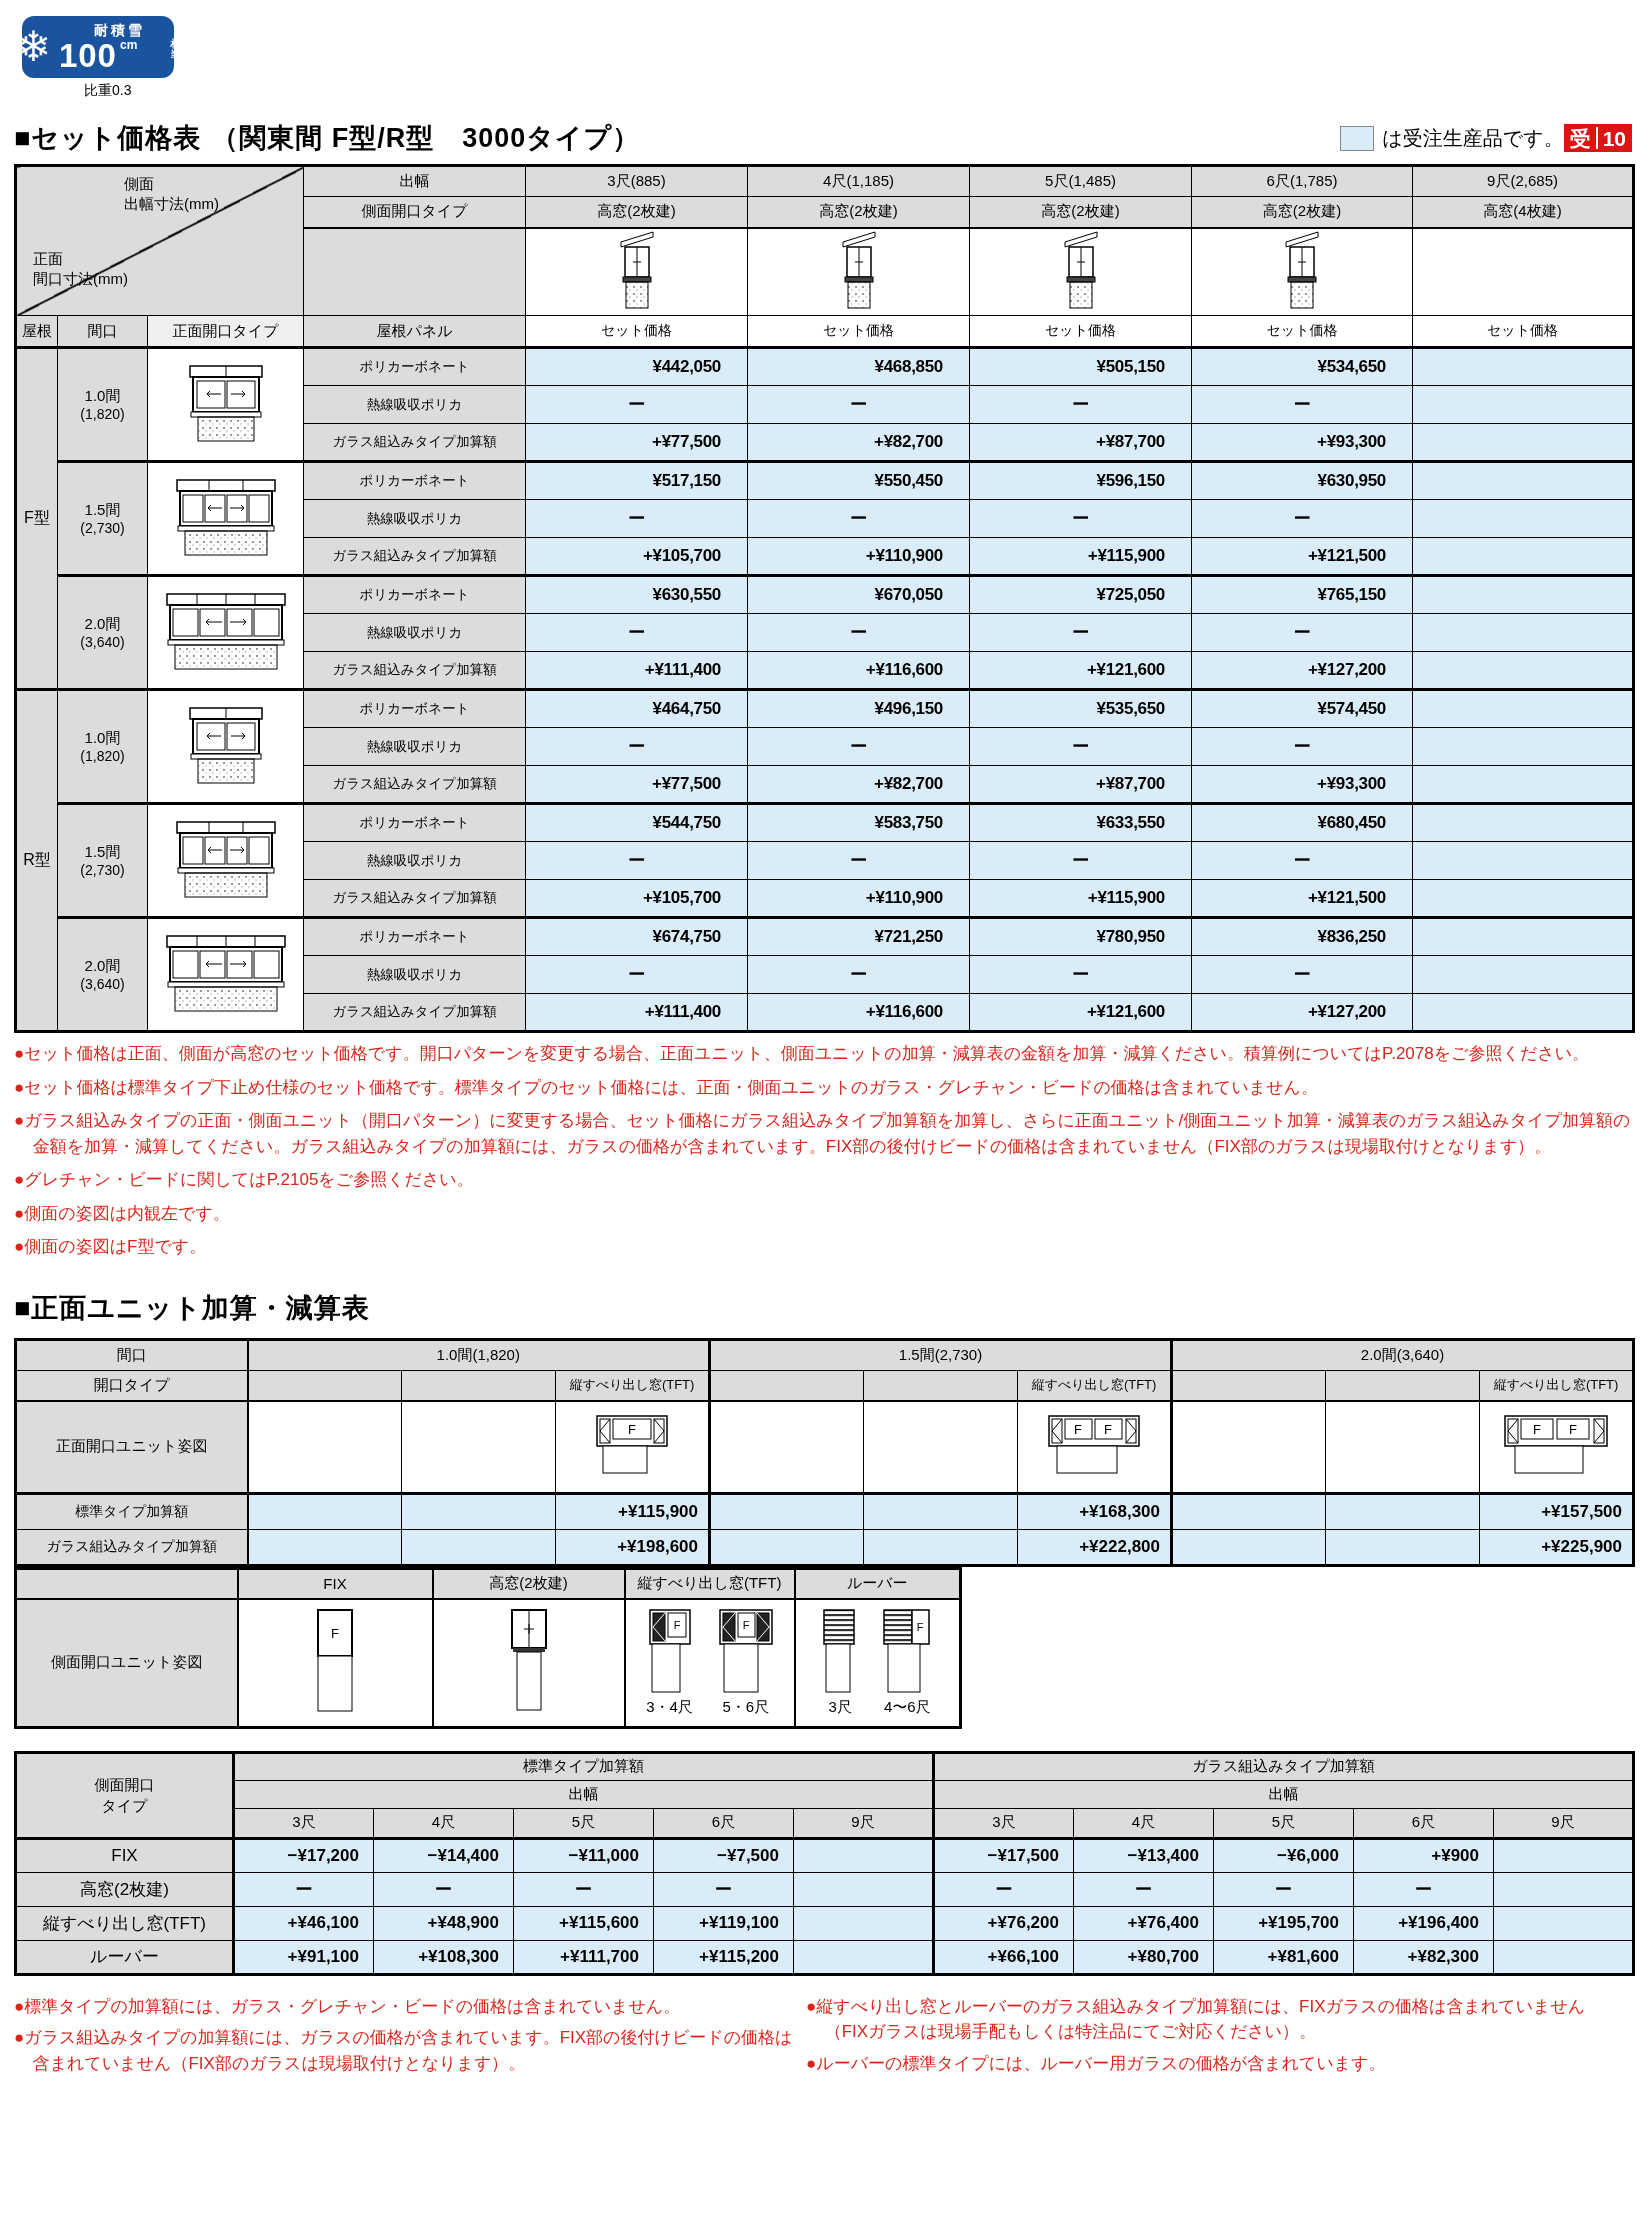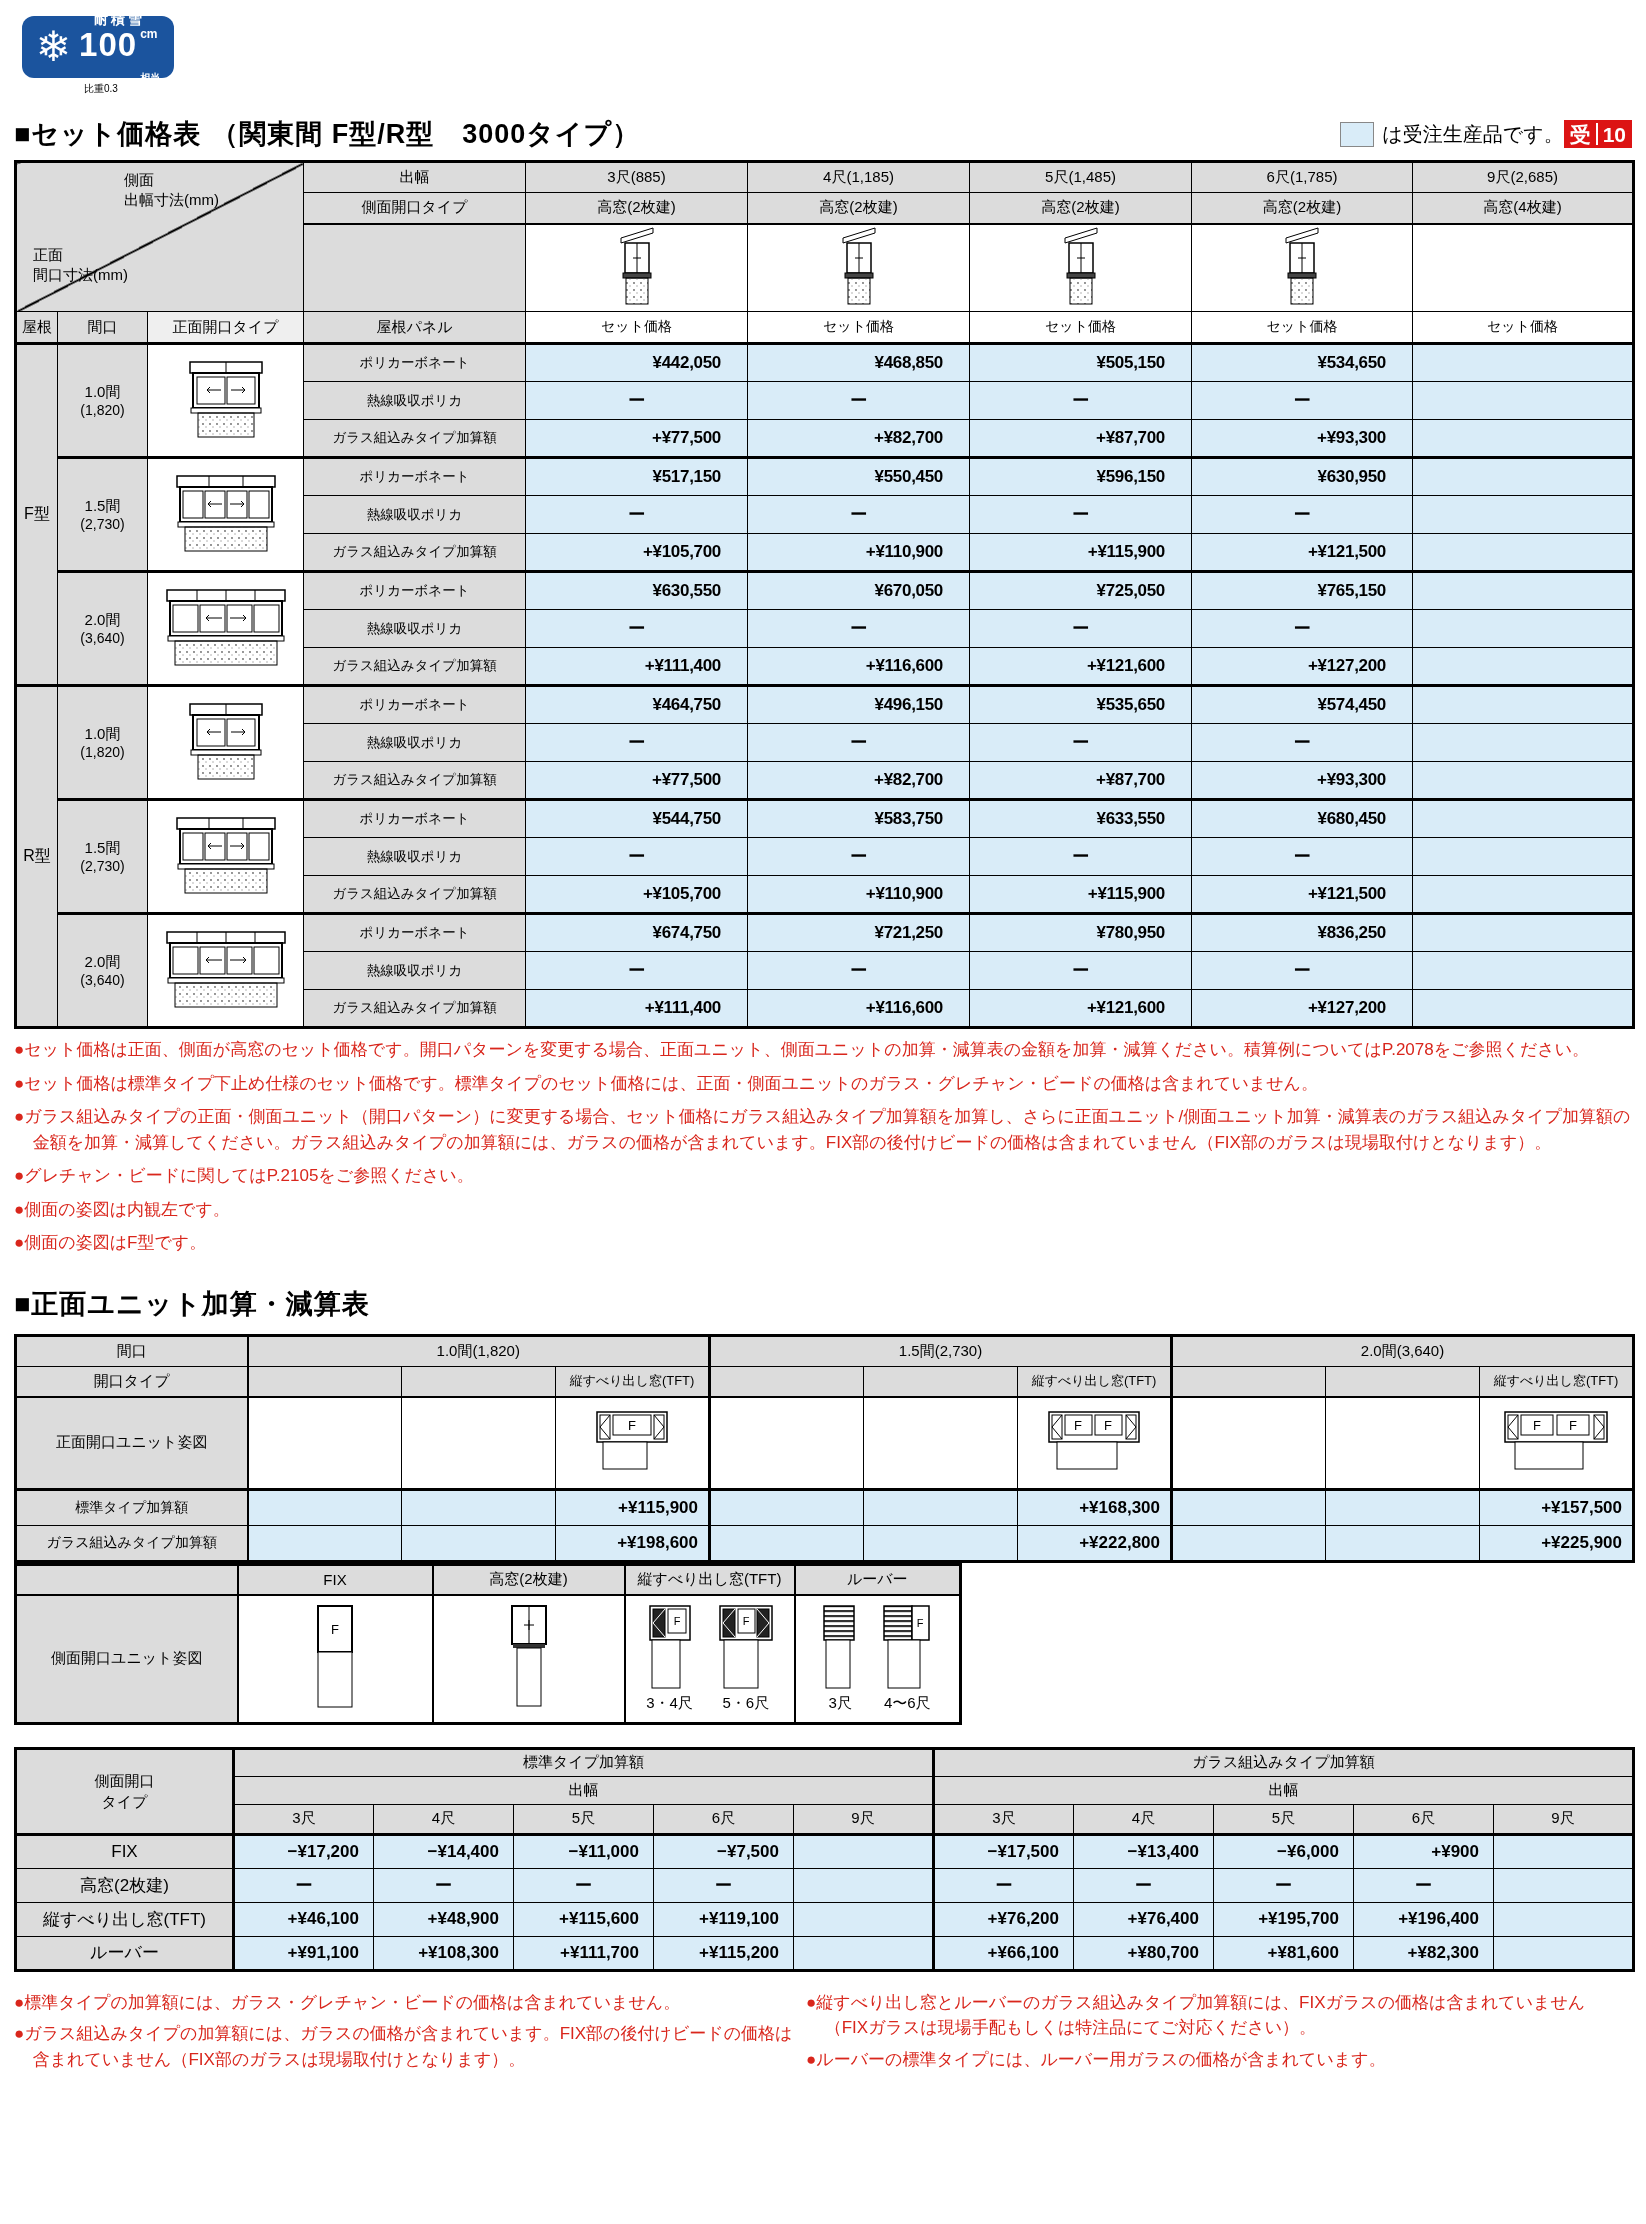--- a/index.html
+++ b/index.html
@@ -7,23 +7,23 @@
   .page{width:1646px;height:2224px;box-sizing:border-box;padding:10px 14px 0 14px;background:#fff;overflow:hidden;position:relative;}
 
   
   .snow-wrap{margin:6px 0 20px 8px;}
   .snow{width:152px;height:62px;background:#1b549e;border-radius:12px;display:flex;align-items:center;justify-content:center;gap:8px;color:#fff;}
   .snow .flake{font-size:42px;line-height:1;}
   .snow .right{display:flex;flex-direction:column;align-items:center;line-height:1;}
   .snow .lab{font-size:14px;font-weight:bold;letter-spacing:3px;margin-bottom:2px;}
   .snow .valrow{display:flex;align-items:flex-start;}
   .snow .num{font-size:33px;font-weight:bold;letter-spacing:1px;}
-  .snow .units{display:flex;flex-direction:column;align-items:flex-start;margin-left:3px;font-weight:bold;gap:33px;}
+  .snow .units{display:flex;flex-direction:row;align-items:flex-start;margin-left:3px;font-weight:bold;gap:33px;}
   .snow .u1{font-size:12px;} .snow .u2{font-size:10px;}
-  .snow-note{font-size:10px;margin:4px 0 0 62px;}
+  .snow-note{font-size:14px;margin:4px 0 0 62px;}
 
   
   .titlebar{display:flex;justify-content:space-between;align-items:center;margin:10px 0 8px 0;}
   .h1{font-size:27px;font-weight:bold;letter-spacing:1px;}
   .h1 .sub{margin-left:10px;}
   .legend{display:flex;align-items:center;font-size:20px;}
   .legend-sq{display:inline-block;width:32px;height:23px;background:#d9ecf8;border:1px solid #888;margin-right:8px;}
   .badge-red{display:inline-flex;align-items:center;background:#dc1414;color:#fff;font-weight:bold;font-size:21px;padding:3px 6px;line-height:1;}
   .badge-red .bdiv{width:2px;height:22px;background:#fff;margin:0 5px;}
   .h2{font-size:27px;font-weight:bold;letter-spacing:1px;margin:30px 0 12px 0;}

